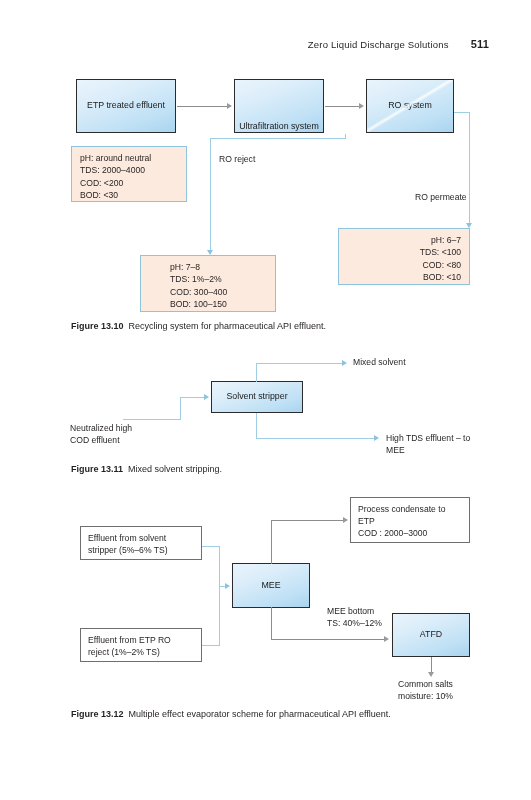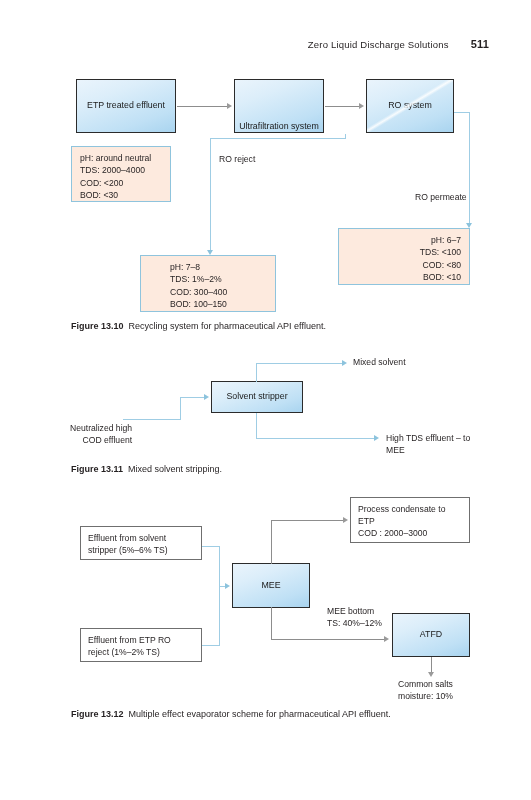--- a/index.html
+++ b/index.html
@@ -108,21 +108,21 @@
     <div class="arw db" style="left:207px;top:250px;"></div>
 
     <div class="lbl abs" style="left:219px;top:154px;">RO reject</div>
 
     <div class="ln hl blue" style="left:454px;top:112px;width:16px;"></div>
     <div class="ln vl blue" style="left:469px;top:112px;height:113px;"></div>
     <div class="arw db" style="left:466px;top:223px;"></div>
 
     <div class="lbl abs" style="left:415px;top:192px;">RO permeate</div>
 
-    <div class="dbox" style="left:71px;top:146px;width:100px;height:56px;">pH: around neutral
+    <div class="dbox" style="left:71px;top:146px;width:116px;height:56px;">pH: around neutral
 TDS: 2000–4000
 COD: &lt;200
 BOD: &lt;30</div>
 
     <div class="dbox" style="left:140px;top:255px;width:136px;height:57px;padding-left:29px;">pH: 7–8
 TDS: 1%–2%
 COD: 300–400
 BOD: 100–150</div>
 
     <div class="dbox" style="left:338px;top:228px;width:132px;height:57px;text-align:right;">pH: 6–7
@@ -138,21 +138,21 @@
   <div>
 
     <div class="pbox" style="left:211px;top:381px;width:92px;height:32px;">
       <span>Solvent stripper</span>
     </div>
 
     <div class="ln hl blue" style="left:123px;top:419px;width:58px;"></div>
     <div class="ln vl blue" style="left:180px;top:397px;height:23px;"></div>
     <div class="ln hl blue" style="left:180px;top:397px;width:25px;"></div>
     <div class="arw rb" style="left:204px;top:394px;"></div>
-    <div class="lbl abs" style="left:70px;top:423px;text-align:right;">Neutralized high
+    <div class="lbl abs" style="left:70px;top:423px;">Neutralized high
 COD effluent</div>
 
     <div class="ln vl blue" style="left:256px;top:363px;height:19px;"></div>
     <div class="ln hl blue" style="left:256px;top:363px;width:88px;"></div>
     <div class="arw rb" style="left:342px;top:360px;"></div>
     <div class="lbl abs" style="left:353px;top:357px;">Mixed solvent</div>
 
     <div class="ln vl blue" style="left:256px;top:413px;height:25px;"></div>
     <div class="ln hl blue" style="left:256px;top:438px;width:120px;"></div>
     <div class="arw rb" style="left:374px;top:435px;"></div>

